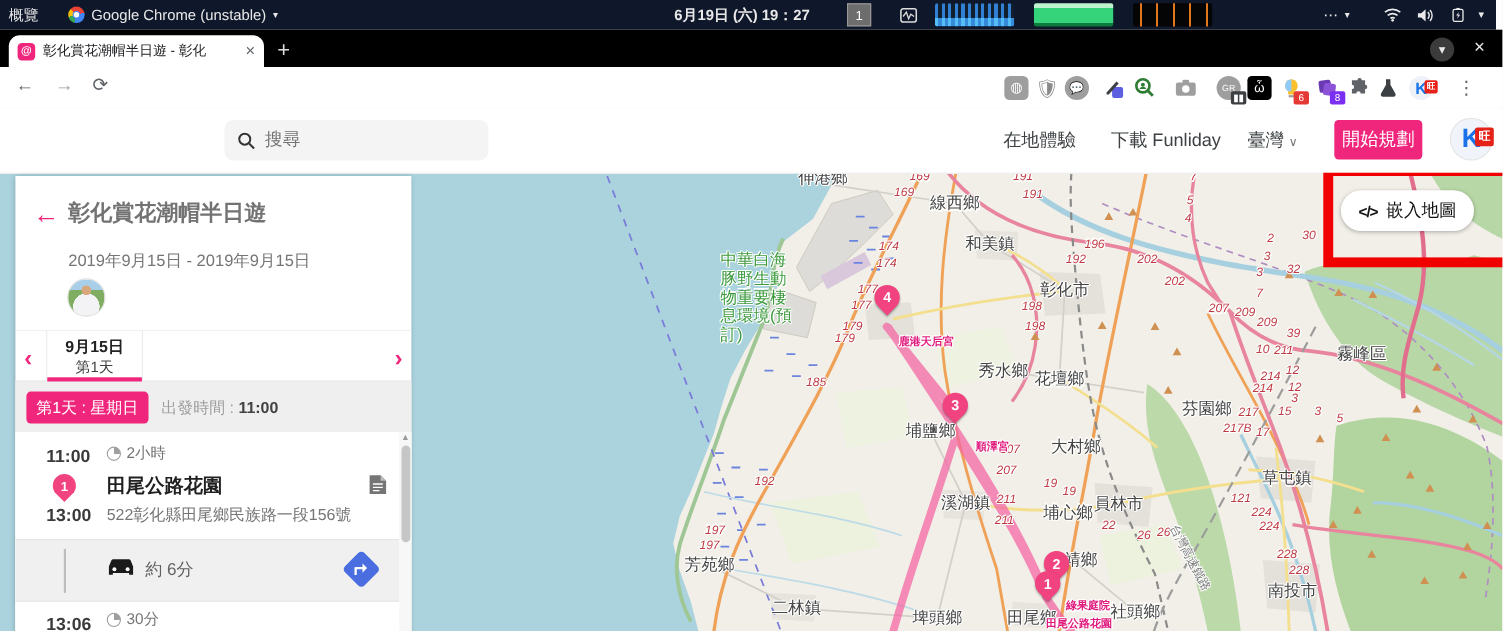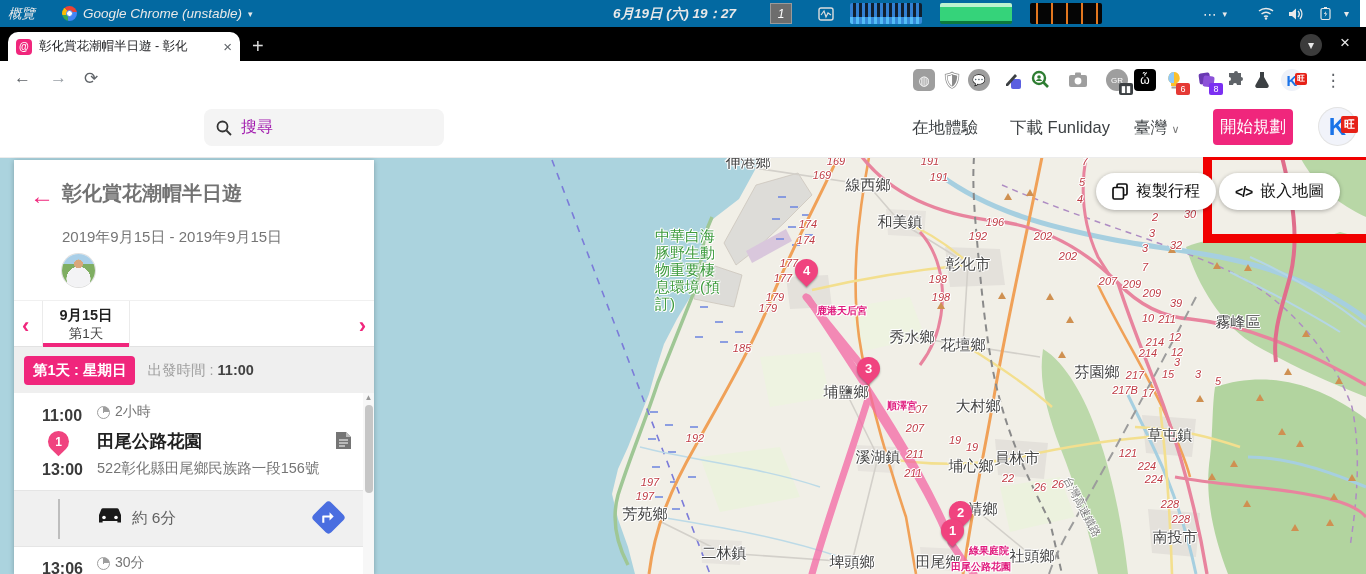--- a/index.html
+++ b/index.html
@@ -1,20 +1,20 @@
 <!DOCTYPE html>
 <html><head>
 <meta charset="utf-8">
 <style>
   html,body{margin:0;padding:0;}
   body{width:1366px;height:574px;position:relative;overflow:hidden;
        font-family:"Liberation Sans","DejaVu Sans",sans-serif;background:#fff;}
 
   
-  #sysbar{position:absolute;left:0;top:0;width:1360px;height:27px;background:#0369a1;color:#e9e9e9;font-size:13.5px;font-style:italic;}
+  #sysbar{position:absolute;left:0;top:0;width:1360px;height:27px;background:#0f172a;color:#e9e9e9;font-size:13.5px;}
   #sysbar .item{position:absolute;top:0;height:27px;display:flex;align-items:center;gap:6px;}
   .chrome-ball{width:15px;height:15px;border-radius:50%;background:conic-gradient(from -45deg,#ea4335 0 120deg,#4285f4 120deg 240deg,#34a853 240deg 300deg,#fbbc05 300deg 360deg);position:relative;}
   .chrome-ball::after{content:"";position:absolute;left:4px;top:4px;width:7px;height:7px;border-radius:50%;background:#fff;border:1px solid #4285f4;box-sizing:border-box;}
   .ws-box{width:20px;height:19px;background:#6d6d6d;border:1px solid #9a9a9a;color:#fff;display:flex;align-items:center;justify-content:center;font-size:12px;}
   .mini-graph{width:72px;height:21px;background:#060606;border-radius:2px;overflow:hidden;}
   .g-blue{background:linear-gradient(to top,#2d7dd2 0 35%,#060606 35%),repeating-linear-gradient(90deg,#2d7dd2 0 3px,#0a1a2a 3px 6px);background-blend-mode:screen;}
   .g-green{background:linear-gradient(180deg,#bdf3cf 0 20%,#35d37a 20% 85%,#0d7a3e 85%);}
   .g-orange{background:repeating-linear-gradient(90deg,#050505 0 6px,#e2771f 6px 8px,#050505 8px 15px);}
 
   
@@ -36,21 +36,21 @@
   #omnibox .right-ic{display:flex;gap:16px;align-items:center;}
   .ext-ico{position:absolute;top:8px;width:22px;height:22px;display:flex;align-items:center;justify-content:center;font-size:13px;border-radius:4px;}
   .badge{position:absolute;right:-5px;bottom:-4px;min-width:12px;height:12px;border-radius:2px;color:#fff;font-size:9px;line-height:12px;text-align:center;padding:0 1px;}
   .profile-chip{width:22px;height:22px;border-radius:50%;background:#eef1f8;position:relative;display:flex;align-items:center;justify-content:center;color:#1a73e8;font-weight:bold;font-size:15px;}
   .profile-chip i{position:absolute;right:-4px;top:4px;width:12px;height:12px;background:#e62117;color:#fff;font-style:normal;font-size:8px;line-height:12px;text-align:center;border-radius:2px;}
 
   
   #fheader{position:absolute;left:0;top:98px;width:1366px;height:59px;background:#fff;border-bottom:1px solid #ececec;z-index:30;}
   #flogo{position:absolute;left:14px;top:10px;display:flex;align-items:center;gap:4px;color:#f0267c;font-weight:bold;font-size:31px;letter-spacing:-1px;}
   #fsearch{position:absolute;left:204px;top:11px;width:240px;height:37px;background:#f4f4f4;border-radius:8px;display:flex;align-items:center;padding:0 12px;gap:9px;box-sizing:border-box;}
-  #fsearch .ph{color:#a21caf;font-size:16px;font-family:Liberation Serif, serif;}
+  #fsearch .ph{color:#737373;font-size:16px;font-family:Liberation Serif, serif;}
   .fnav{position:absolute;top:19px;font-size:16.5px;color:#3c4043;}
   #cta{position:absolute;left:1213px;top:11px;width:80px;height:36px;background:#f0267c;color:#fff;font-size:16.5px;display:flex;align-items:center;justify-content:center;border-radius:4px;}
   #havatar{position:absolute;left:1319px;top:10px;width:37px;height:37px;border-radius:50%;background:#f1f3fa;box-shadow:0 0 0 1px #e3e3e3;display:flex;align-items:center;justify-content:center;color:#1a73e8;font-weight:bold;font-size:24px;}
   #havatar i{position:absolute;right:-2px;top:8px;width:17px;height:17px;background:#e62117;color:#fff;font-style:normal;font-size:11px;line-height:17px;text-align:center;border-radius:2px;}
 
   
   #map{position:absolute;left:0;top:157px;width:1366px;height:417px;background:#f1efe7;overflow:hidden;}
   #map-labels{position:absolute;left:0;top:0;width:1366px;height:417px;}
   .halo{text-shadow:1px 0 0 #fff,-1px 0 0 #fff,0 1px 0 #fff,0 -1px 0 #fff,1px 1px 0 #fff,-1px -1px 0 #fff;}
   .m-town{position:absolute;transform:translate(-50%,-50%);font-size:15px;color:#444;white-space:nowrap;}
@@ -73,21 +73,21 @@
      background:radial-gradient(circle at 50% 30%,#d9a77c 0 15%,transparent 16%),
                 radial-gradient(circle at 50% 75%,#f3f3f5 0 40%,transparent 41%),
                 linear-gradient(180deg,#a9cfe8 0 30%,#7fae62 30% 100%);box-shadow:0 0 0 1px #e0e0e0;}
   #sb-tabs{position:absolute;left:0;top:140px;width:360px;height:47px;border-top:1px solid #f0f0f0;border-bottom:1px solid #e2e2e2;box-sizing:border-box;}
   .chev{position:absolute;top:12px;color:#f0267c;font-size:22px;font-weight:bold;}
   #daytab{position:absolute;left:28px;top:0;width:88px;height:46px;text-align:center;border-right:1px solid #ebebeb;border-left:1px solid #ebebeb;box-sizing:border-box;}
   #daytab .d1{font-size:14.5px;font-weight:bold;color:#212121;margin-top:5px;}
   #daytab .d2{font-size:13.5px;color:#424242;}
   #daytab .ul{position:absolute;left:0;bottom:0;width:100%;height:4px;background:#f0267c;}
   #sb-daybar{position:absolute;left:0;top:187px;width:360px;height:46px;background:#efefef;display:flex;align-items:center;padding-left:10px;box-sizing:border-box;gap:12px;}
-  #day-badge{background:#f0267c;color:#fff;font-weight:bold;font-size:14.5px;padding:5px 9px;border-radius:4px;}
+  #day-badge{background:#f0267c;color:#fff;font-weight:normal;font-size:14.5px;padding:5px 9px;border-radius:4px;}
   #dep .lab{color:#9e9e9e;font-size:14.5px;}
   #dep .val{color:#424242;font-size:14.5px;font-weight:bold;}
   #sb-list{position:absolute;left:0;top:233px;width:360px;height:181px;overflow:hidden;background:#fff;}
   .stop{position:relative;background:#fff;}
   .stop .t1{position:absolute;left:28px;top:14px;font-size:16px;font-weight:bold;color:#3a3a3a;}
   .stop .t2{position:absolute;left:28px;top:68px;font-size:16px;font-weight:bold;color:#3a3a3a;}
   .spin{position:absolute;left:34px;top:38px;width:21px;height:21px;background:#f0437f;border-radius:50% 50% 50% 0;transform:rotate(-45deg);}
   .spin b{position:absolute;width:21px;height:21px;transform:rotate(45deg);color:#fff;font-size:12px;display:flex;align-items:center;justify-content:center;}
   .dur{position:absolute;left:83px;top:10px;font-size:14px;color:#757575;display:flex;align-items:center;gap:5px;}
   .sname{position:absolute;left:83px;top:36px;font-size:17.5px;font-weight:bold;color:#212121;}
@@ -465,27 +465,20 @@
         <b>3</b>
       </div>
       <div class="m-pin" style="left: 960px; top: 364px;">
         <b>2</b>
       </div>
       <div class="m-pin" style="left: 952px; top: 382px;">
         <b>1</b>
       </div>
     </div>
 
-  <div class="map-btn" style="left:1096px;">
-    <svg width="16" height="17" viewBox="0 0 16 17">
-        <rect x="1" y="4.5" width="10.5" height="11.5" rx="1.5" fill="none" stroke="#111" stroke-width="1.7"></rect>
-        <path d="M5 4.5V2.5A1.5 1.5 0 0 1 6.5 1h7A1.5 1.5 0 0 1 15 2.5v8a1.5 1.5 0 0 1-1.5 1.5h-2" fill="none" stroke="#111" stroke-width="1.7"></path>
-      </svg>
-    <span>複製行程</span>
-  </div>
   <div class="map-btn" style="left:1219px;">
     <span class="codeic">&lt;/&gt;</span>
     <span>嵌入地圖</span>
   </div>
   <div id="redbox"></div>
 
   
   <div id="sidebar">
     <span id="sb-back">←</span>
     <div id="sb-title">彰化賞花潮帽半日遊</div>

